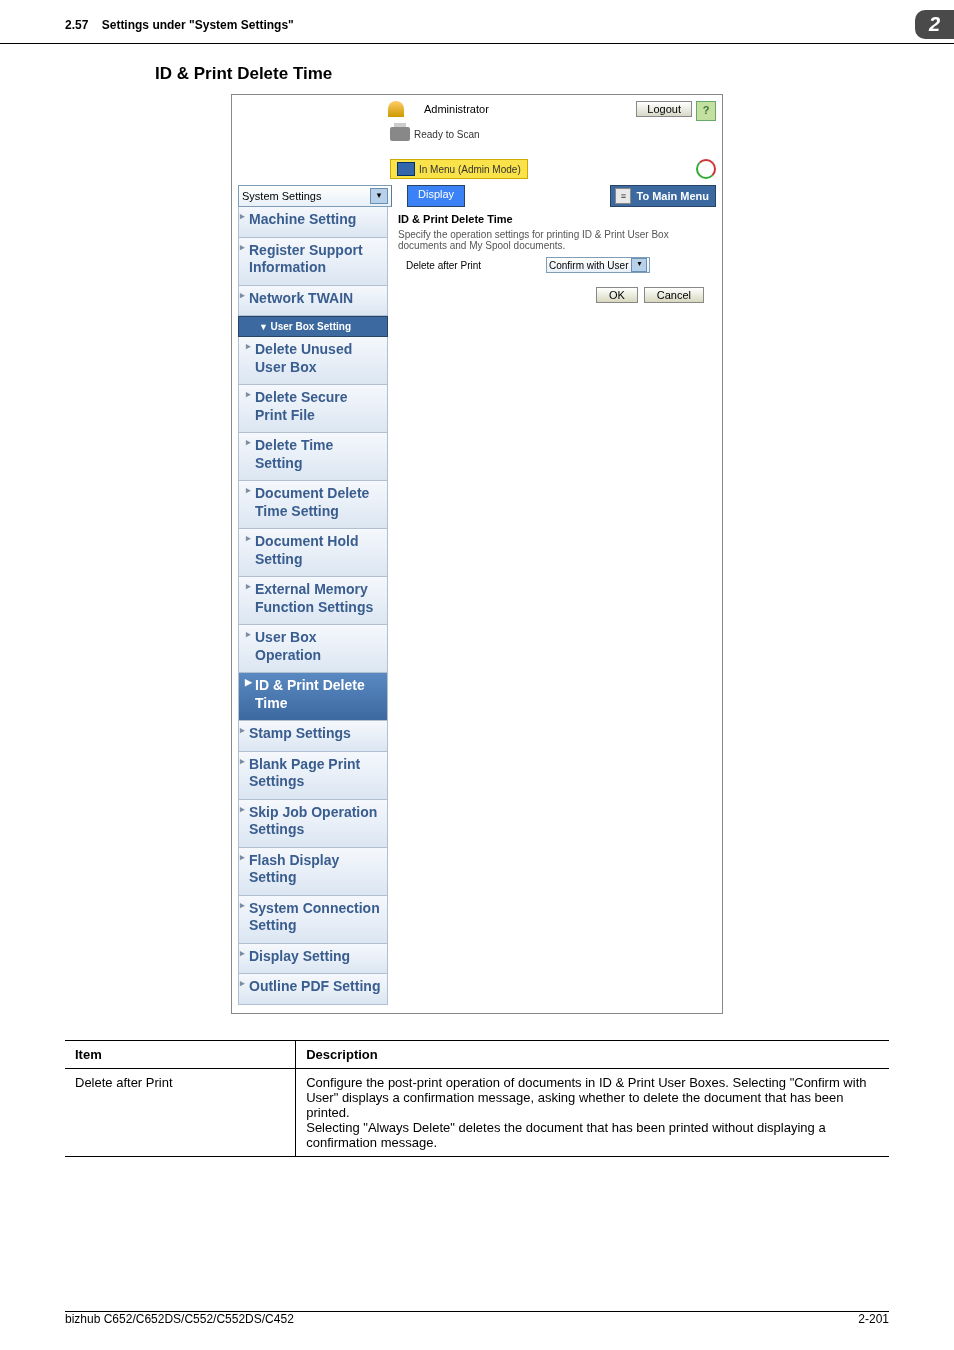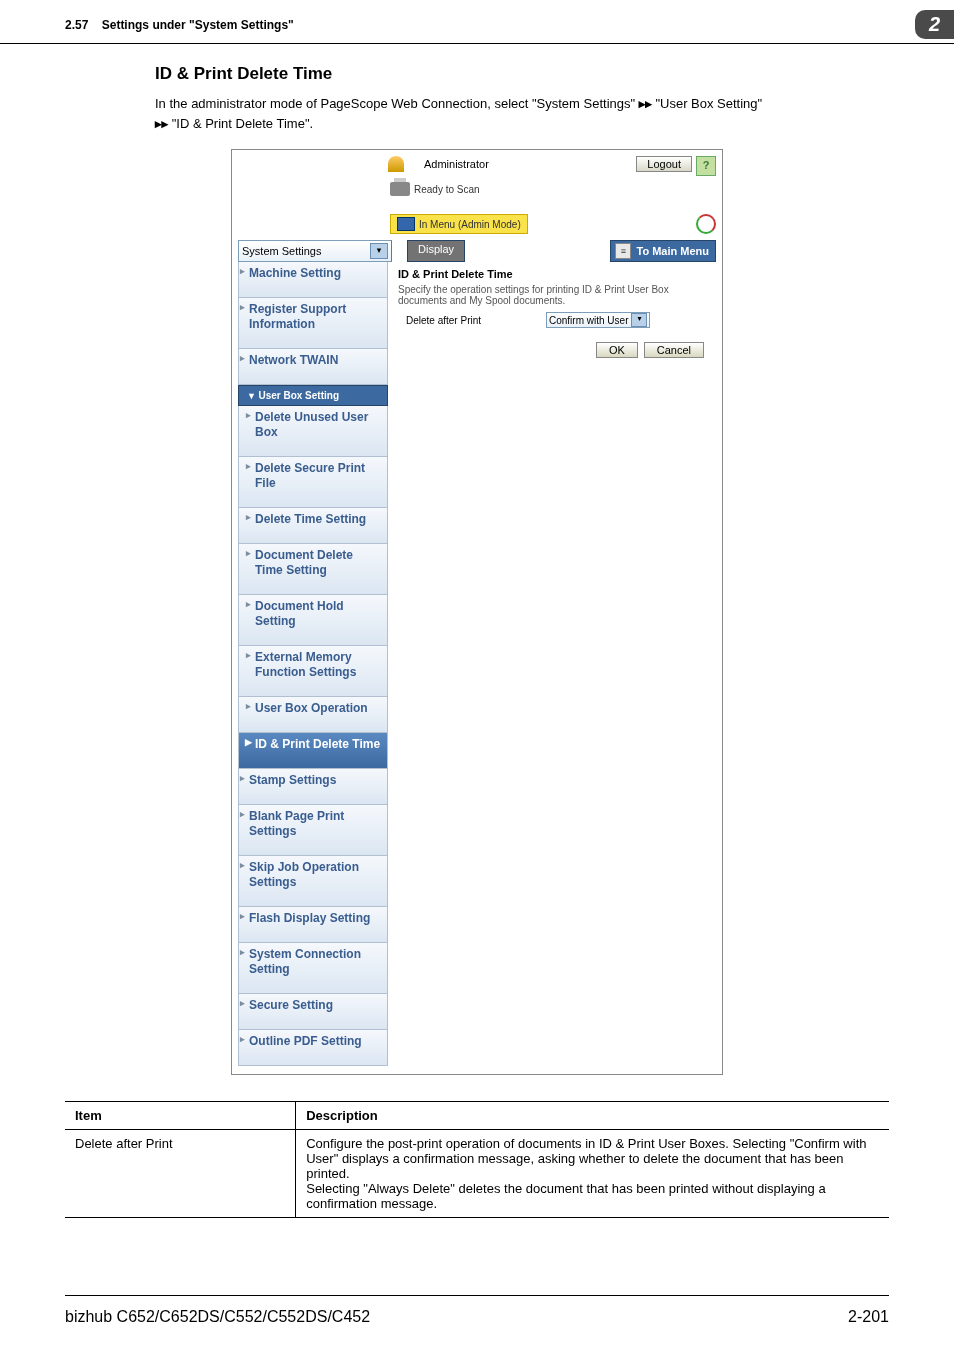--- a/index.html
+++ b/index.html
@@ -157,21 +157,21 @@
   .dropdown .arrow-d {
     width: 16px;
     height: 14px;
     background: #b9d1e8;
     border: 1px solid #6a8fb5;
     text-align: center;
     line-height: 12px;
     font-size: 9px;
   }
   .display-btn {
-    background: #737373;
+    background: #3b82f6;
     color: #fff;
     padding: 2px 10px;
     border: 1px solid #264566;
     font-size: 11px;
   }
   .mainmenu-btn {
     margin-left: auto;
     background: #3b69a0;
     color: #fff;
     border: 1px solid #264566;
@@ -190,33 +190,33 @@
     margin: 0 6px;
   }
   .ss-side {
     width: 150px;
     flex-shrink: 0;
   }
   .ss-side .item {
     background: linear-gradient(#f5f8fc,#dbe6f2);
     border: 1px solid #b0c0d0;
     border-top: none;
-    padding: 4px 4px 16px 10px;
+    padding: 4px 4px 8px 10px;
     color: #3a5d8f;
-    font-size: 12px;
+    font-size: 14px;
     font-weight: bold;
     line-height: 1.25;
     position: relative;
   }
   .ss-side .item.level1::before { content:"▸"; position:absolute; left:1px; top:4px; color:#7c8da0; font-size:9px;}
   .ss-side .header-item {
     background: #3b69a0;
     color: #fff;
     border: 1px solid #264566;
-    padding: 4px 8px;
+    padding: 4px 20px;
     font-size: 10px;
     font-weight: bold;
   }
   .ss-side .header-item::before { content:"▼ "; font-size:9px; }
   .ss-side .sub {
     padding-left: 16px;
   }
   .ss-side .sub::before { content:"▸"; color:#7c8da0; font-size:9px; position:absolute; left:7px; top:4px;}
   .ss-side .active {
     background: linear-gradient(#5a88c0,#3b69a0);
@@ -279,44 +279,40 @@
   .desc-table th { font-weight: bold; }
   .desc-table .col-sep { border-left: 1px solid #000; }
   .page-footer {
     position: absolute;
     bottom: 24px;
     left: 65px;
     right: 65px;
     border-top: 1px solid #000;
     display: flex;
     justify-content: space-between;
-    font-size: 16px;
-    padding-top: 12px;
+    font-size: 12px;
+    padding-top: 0;
   }
 </style>
 </head>
 <body>
 
 <div class="page-header">
   <div>
     <span>2.57</span>
     &nbsp;&nbsp;
     <span>Settings under "System Settings"</span>
   </div>
   <div class="right-num">2</div>
 </div>
 <div class="divider"></div>
 
 <div class="content">
 
   <h2 class="section-title">ID &amp; Print Delete Time</h2>
-  <p class="intro">
-    <span>In the administrator mode of PageScope Web Connection, select "System Settings" </span><span class="arrow-icon">▸▸</span><span> "User Box Setting" </span><br>
-    <span class="arrow-icon">▸▸</span><span> "ID &amp; Print Delete Time".</span>
-  </p>
 
   <div class="screenshot-wrap">
     <div class="ss-topbar">
       <div class="adm">
         <span class="stick-icon"></span>
         <span>Administrator</span>
       </div>
       <div class="right-ctrls">
         <button class="btn-logout">Logout</button>
         <div class="help-icon">?</div>
@@ -361,21 +357,21 @@
         <div class="item sub">Document Delete Time Setting</div>
         <div class="item sub">Document Hold Setting</div>
         <div class="item sub">External Memory Function Settings</div>
         <div class="item sub">User Box Operation</div>
         <div class="item active">ID &amp; Print Delete Time</div>
         <div class="item level1">Stamp Settings</div>
         <div class="item level1">Blank Page Print Settings</div>
         <div class="item level1">Skip Job Operation Settings</div>
         <div class="item level1">Flash Display Setting</div>
         <div class="item level1">System Connection Setting</div>
-        <div class="item level1">Secure Setting</div>
+        <div class="item level1">Display Setting</div>
         <div class="item level1">Outline PDF Setting</div>
       </div>
 
       <div class="ss-main">
         <div class="m-title">ID &amp; Print Delete Time</div>
         <div class="m-desc">Specify the operation settings for printing ID &amp; Print User Box documents and My Spool documents.</div>
         <div class="m-row">
           <div class="lbl">Delete after Print</div>
           <div class="sel-user">
             <span>Confirm with User</span>

